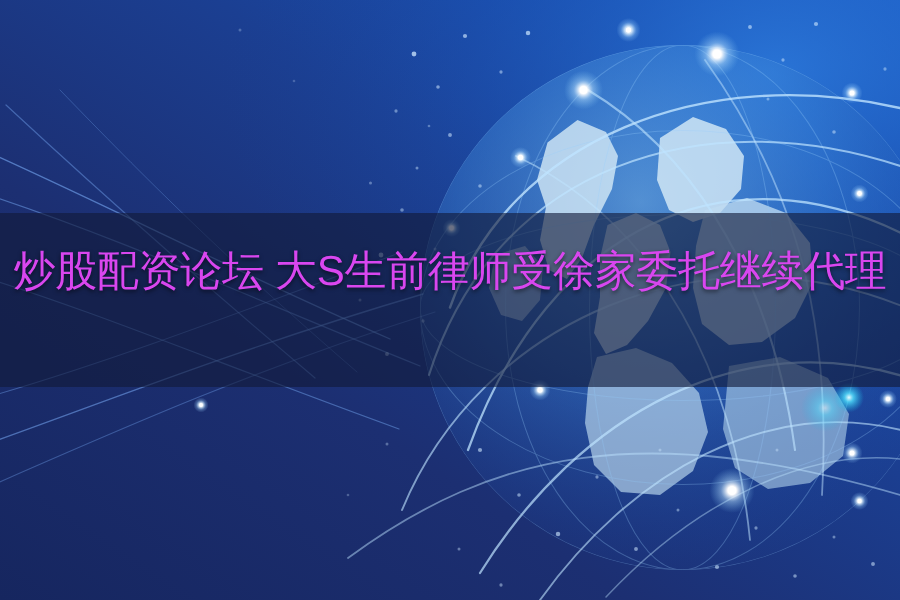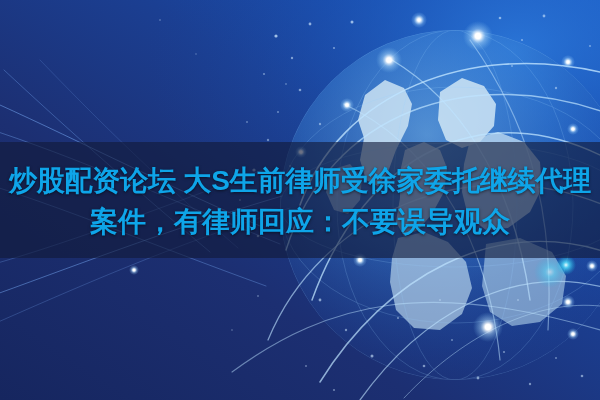--- a/index.html
+++ b/index.html
@@ -30,24 +30,24 @@
     height: 116px;
     background: rgba(18, 26, 56, 0.62);
     pointer-events: none;
   }
   #headline {
     position: absolute;
     left: 0;
     top: 160px;
     width: 600px;
     text-align: center;
-    color: #0ea5e9;
+    color: #d946ef;
     font-size: 28px;
     line-height: 41px;
-    font-weight: bold;
+    font-weight: normal;
     letter-spacing: 0px;
     text-shadow: 0 1px 3px rgba(0,0,0,0.55);
     white-space: nowrap;
   }
   #headline .ln {
     display: block;
   }
   #headline .ln1 {
     letter-spacing: -0.2px;
   }
@@ -243,16 +243,15 @@
         <circle cx="258" cy="236" r="1.3" opacity="0.50"></circle>
         <circle cx="290" cy="166" r="1.0" opacity="0.38"></circle>
       </g>
     </g>
   </svg>
 
   <div id="overlay-band"></div>
 
   <div id="headline">
     <span class="ln ln1">炒股配资论坛 大S生前律师受徐家委托继续代理</span>
-    <span class="ln ln2">案件，有律师回应：不要误导观众</span>
   </div>
 
 </div>
 
 </body></html>

